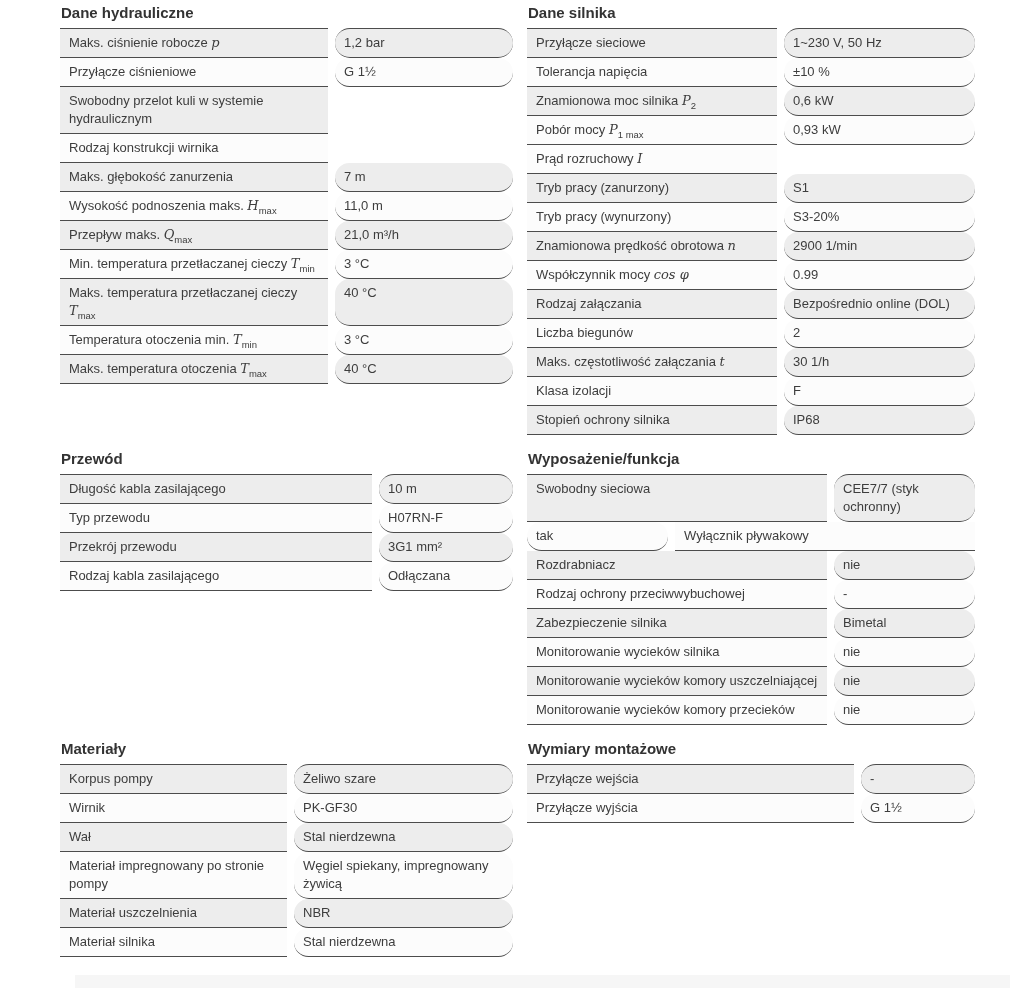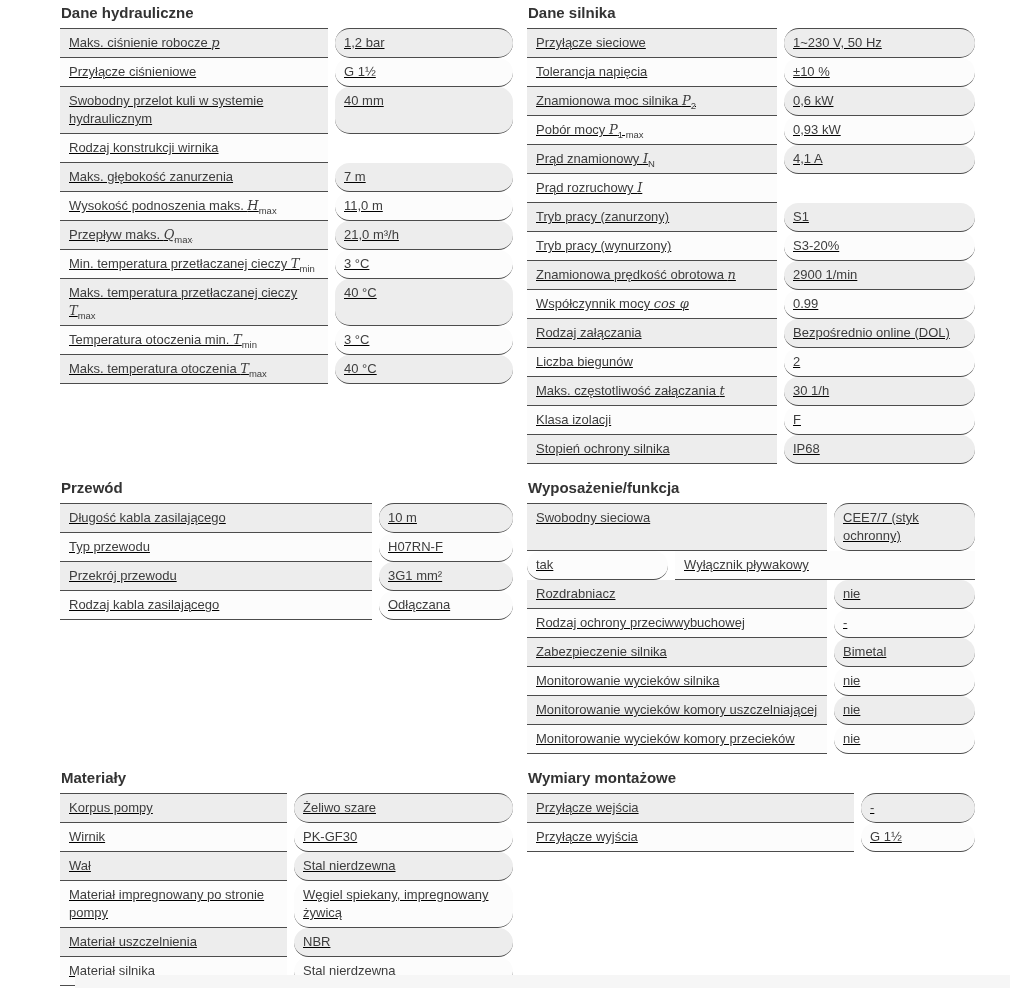--- a/index.html
+++ b/index.html
@@ -26,21 +26,21 @@
     align-items:start;
     padding:4px 17px 0 60px;
   }
   .section-title{
     font-size:15px;
     font-weight:700;
     color:var(--heading);
     margin:0 0 6px 1px;
     line-height:18px;
   }
-  .spec-table{width:100%;text-decoration:underline;}
+  .spec-table{width:100%;}
   .row{display:flex;column-gap:7px;}
   .cell{
     border-bottom:1px solid var(--border);
     padding:5px 9px;
     font-size:13px;
     line-height:18px;
     color:var(--text);
   }
   .row:first-child .cell{border-top:1px solid var(--border);}
   .cell.label{width:var(--label-w,250px);flex:none;}
@@ -71,21 +71,20 @@
         <div class="row odd">
           <div class="cell label">Maks. ciśnienie robocze <em class="sym">p</em></div>
           <div class="cell value">1,2 bar</div>
         </div>
         <div class="row even">
           <div class="cell label">Przyłącze ciśnieniowe</div>
           <div class="cell value">G 1½</div>
         </div>
         <div class="row odd">
           <div class="cell label">Swobodny przelot kuli w systemie hydraulicznym</div>
-          <div class="cell value">40 mm</div>
         </div>
         <div class="row even">
           <div class="cell label">Rodzaj konstrukcji wirnika</div>
         </div>
         <div class="row odd">
           <div class="cell label">Maks. głębokość zanurzenia</div>
           <div class="cell value">7 m</div>
         </div>
         <div class="row even">
           <div class="cell label">Wysokość podnoszenia maks. <em class="sym">H</em><sub>max</sub></div>
@@ -126,24 +125,20 @@
           <div class="cell value">±10 %</div>
         </div>
         <div class="row odd">
           <div class="cell label">Znamionowa moc silnika <em class="sym">P</em><sub>2</sub></div>
           <div class="cell value">0,6 kW</div>
         </div>
         <div class="row even">
           <div class="cell label">Pobór mocy <em class="sym">P</em><sub>1 max</sub></div>
           <div class="cell value">0,93 kW</div>
         </div>
-        <div class="row odd">
-          <div class="cell label">Prąd znamionowy <em class="sym">I</em><sub>N</sub></div>
-          <div class="cell value">4,1 A</div>
-        </div>
         <div class="row even">
           <div class="cell label">Prąd rozruchowy <em class="sym">I</em></div>
         </div>
         <div class="row odd">
           <div class="cell label">Tryb pracy (zanurzony)</div>
           <div class="cell value">S1</div>
         </div>
         <div class="row even">
           <div class="cell label">Tryb pracy (wynurzony)</div>
           <div class="cell value">S3-20%</div>

